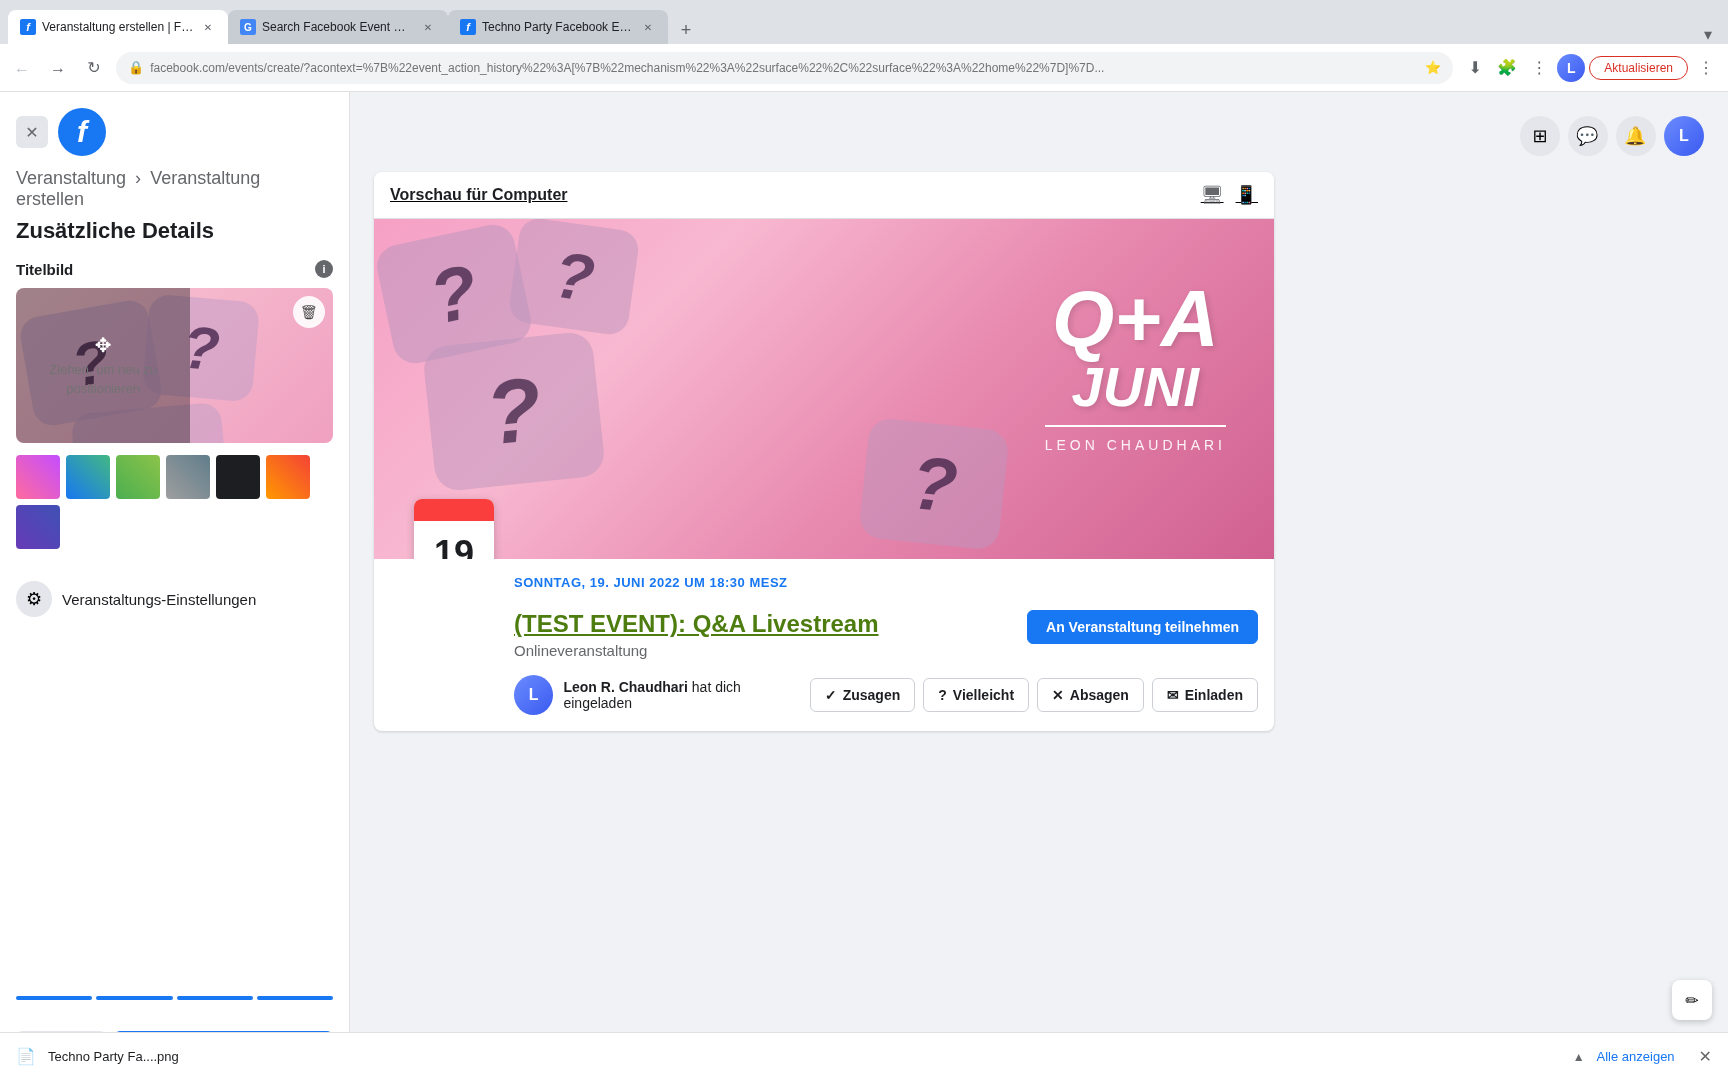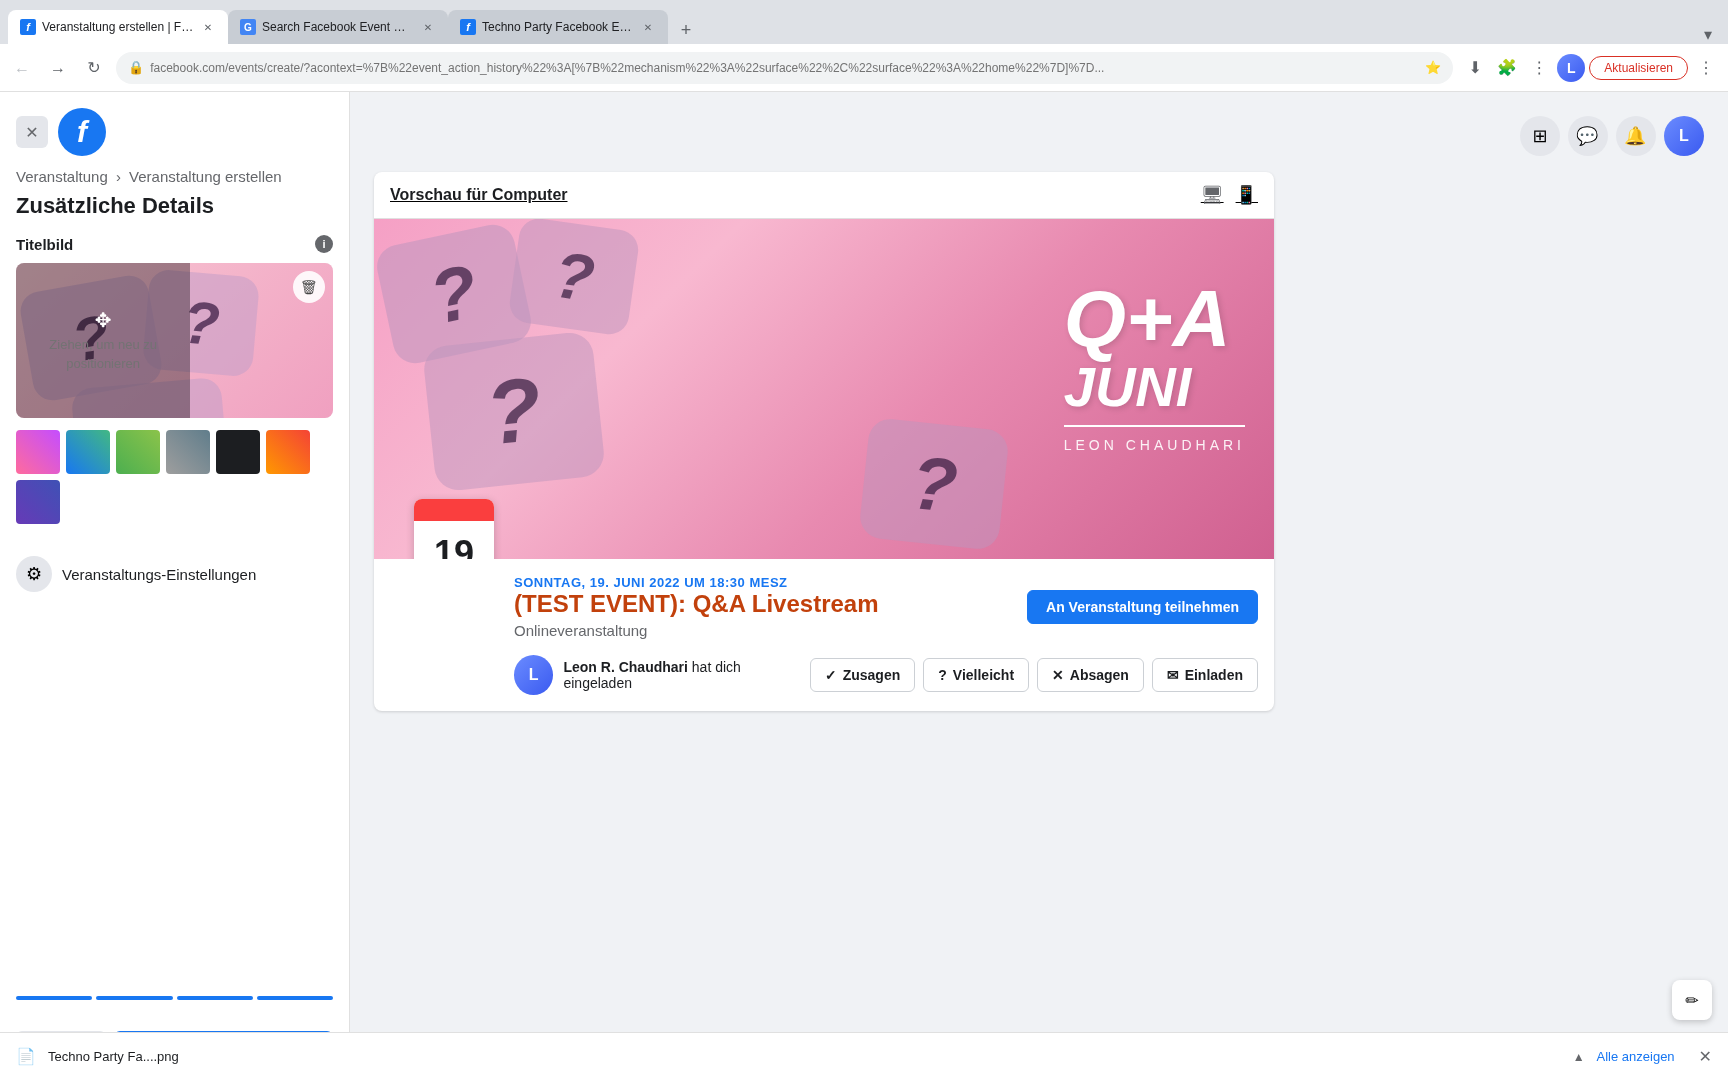--- a/index.html
+++ b/index.html
@@ -19,21 +19,21 @@
     .address-bar { flex: 1; display: flex; align-items: center; background: #f1f3f4; border-radius: 20px; padding: 4px 12px; font-size: 12px; color: #202124; height: 32px; gap: 6px; }
     .address-text { flex: 1; font-size: 12px; color: #737373; overflow: hidden; text-overflow: ellipsis; white-space: nowrap; }
     .nav-actions { display: flex; align-items: center; gap: 4px; }
     .update-btn { background: transparent; border: 1px solid #d93025; color: #d93025; border-radius: 20px; padding: 4px 14px; font-size: 12px; font-weight: 500; cursor: pointer; }
 
     
     .page-body { display: flex; height: calc(1080px - 92px); }
 
     
     .sidebar { width: 350px; background: #fff; padding: 16px; border-right: 1px solid #e0e0e0; flex-shrink: 0; position: relative; }
-    .breadcrumb { font-size: 15px; color: #1877f2; margin-bottom: 8px; }
+    .breadcrumb { font-size: 18px; color: #1877f2; margin-bottom: 8px; }
     .breadcrumb span { color: #65676b; }
     .breadcrumb .sep { color: #65676b; margin: 0 4px; }
     .sidebar-title { font-size: 22px; font-weight: 700; color: #1c1e21; margin-bottom: 16px; }
     .titelbild-label { font-size: 15px; font-weight: 600; color: #1c1e21; display: flex; align-items: center; justify-content: space-between; margin-bottom: 10px; }
     .info-icon { width: 18px; height: 18px; border-radius: 50%; background: #65676b; color: #fff; display: flex; align-items: center; justify-content: center; font-size: 11px; cursor: pointer; }
 
     
     .image-upload-area { position: relative; width: 100%; height: 155px; background: #f0f2f5; border-radius: 8px; overflow: hidden; margin-bottom: 12px; cursor: pointer; }
     .upload-image-bg { width: 100%; height: 100%; background: linear-gradient(135deg, #f8c8d4 0%, #f0a0c0 100%); display: flex; align-items: center; justify-content: center; position: relative; overflow: hidden; }
     .upload-overlay { position: absolute; top: 0; left: 0; width: 55%; height: 100%; background: rgba(0,0,0,0.35); display: flex; flex-direction: column; align-items: center; justify-content: center; gap: 4px; }
@@ -79,22 +79,22 @@
     
     .event-banner { width: 100%; height: 340px; background: linear-gradient(135deg, #f5a0c5 0%, #f8b8d0 30%, #e88ab0 60%, #d06090 100%); position: relative; overflow: hidden; }
 
     
     .calendar-badge { position: absolute; left: 40px; bottom: -20px; width: 80px; height: 80px; background: #fff; border-radius: 8px; box-shadow: 0 2px 8px rgba(0,0,0,0.2); overflow: hidden; }
     .cal-top { background: #fa3e3e; height: 22px; display: flex; align-items: center; justify-content: center; }
     .cal-day { font-size: 36px; font-weight: 700; color: #1c1e21; text-align: center; padding-top: 12px; }
 
     
     .event-info { padding: 16px 16px 16px 140px; }
-    .event-date { color: #1877f2; font-size: 13px; font-weight: 700; letter-spacing: 0.5px; margin-bottom: 0; }
-    .event-name { font-size: 24px; font-weight: 700; color: #c2410c; margin-bottom: 4px; }
+    .event-date { color: #1877f2; font-size: 13px; font-weight: 700; letter-spacing: 0.5px; margin-bottom: 20px; }
+    .event-name { font-size: 24px; font-weight: 700; color: #4d7c0f; margin-bottom: 4px; text-decoration: underline; }
     .event-location { font-size: 15px; color: #65676b; margin-bottom: 16px; }
     .event-actions-row { display: flex; align-items: center; justify-content: space-between; }
     .organizer-info { display: flex; align-items: center; gap: 10px; }
     .organizer-avatar { width: 40px; height: 40px; border-radius: 50%; background: linear-gradient(135deg, #6b8cff, #3a5af0); display: flex; align-items: center; justify-content: center; color: #fff; font-size: 16px; font-weight: 700; }
     .organizer-text { font-size: 14px; color: #1c1e21; }
     .organizer-name { font-weight: 600; }
     .rsvp-buttons { display: flex; gap: 8px; align-items: center; }
     .rsvp-btn { display: flex; align-items: center; gap: 6px; padding: 8px 14px; border: 1px solid #ccd0d5; border-radius: 6px; font-size: 14px; font-weight: 600; cursor: pointer; background: #fff; color: #1c1e21; }
     .rsvp-join { background: #1877f2; color: #fff; border-color: #1877f2; padding: 8px 18px; }
 
@@ -245,21 +245,21 @@
         </div>
       </div>
 
       <div class="event-banner">
 
         <div style="position:absolute;top:15px;left:10px;width:140px;height:120px;background:rgba(190,150,190,0.55);border-radius:22px;transform:rotate(-12deg);display:flex;align-items:center;justify-content:center;font-size:75px;font-weight:900;color:rgba(40,15,50,0.65);font-style:italic;">?</div>
         <div style="position:absolute;top:5px;left:140px;width:120px;height:105px;background:rgba(190,150,190,0.5);border-radius:20px;transform:rotate(8deg);display:flex;align-items:center;justify-content:center;font-size:65px;font-weight:900;color:rgba(40,15,50,0.65);font-style:italic;">?</div>
         <div style="position:absolute;top:120px;left:55px;width:170px;height:145px;background:rgba(190,150,190,0.5);border-radius:24px;transform:rotate(-6deg);display:flex;align-items:center;justify-content:center;font-size:90px;font-weight:900;color:rgba(40,15,50,0.65);font-style:italic;">?</div>
         <div style="position:absolute;bottom:15px;right:270px;width:140px;height:120px;background:rgba(190,150,190,0.5);border-radius:22px;transform:rotate(6deg);display:flex;align-items:center;justify-content:center;font-size:75px;font-weight:900;color:rgba(40,15,50,0.65);font-style:italic;">?</div>
 
-        <div style="position:absolute;right:29px;top:60px;">
+        <div style="position:absolute;right:48px;top:60px;text-align:center;">
           <div style="font-size:80px;font-weight:900;color:#fff;font-style:italic;text-shadow:2px 2px 6px rgba(0,0,0,0.15);line-height:1;">Q+A</div>
           <div style="font-size:56px;font-weight:900;color:#fff;font-style:italic;text-shadow:2px 2px 6px rgba(0,0,0,0.15);line-height:1;">JUNI</div>
           <div style="width:100%;height:2px;background:#fff;margin:10px 0;"></div>
           <div style="font-size:14px;color:rgba(255,255,255,0.9);letter-spacing:4px;">LEON CHAUDHARI</div>
         </div>
 
         <div class="calendar-badge">
           <div class="cal-top"></div>
           <div class="cal-day">19</div>
         </div>

